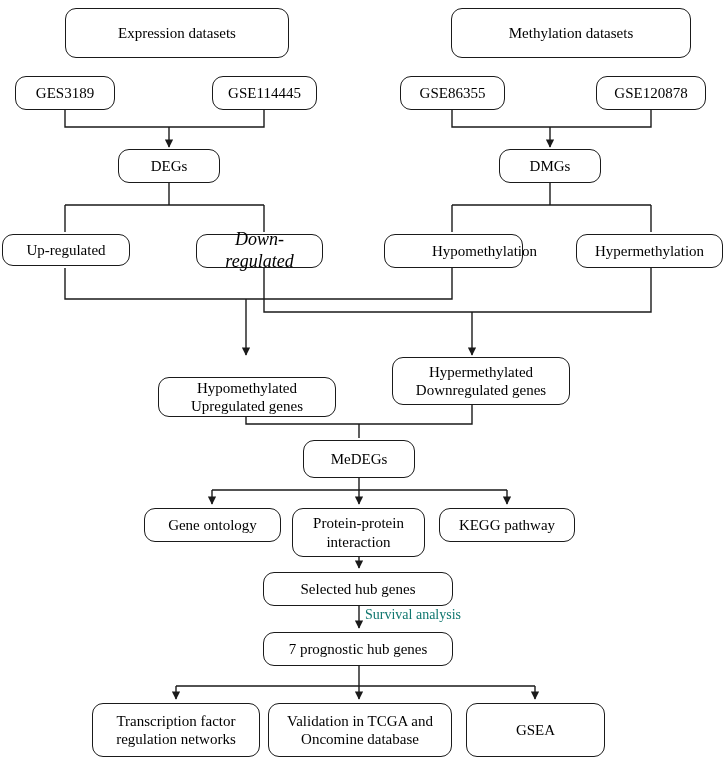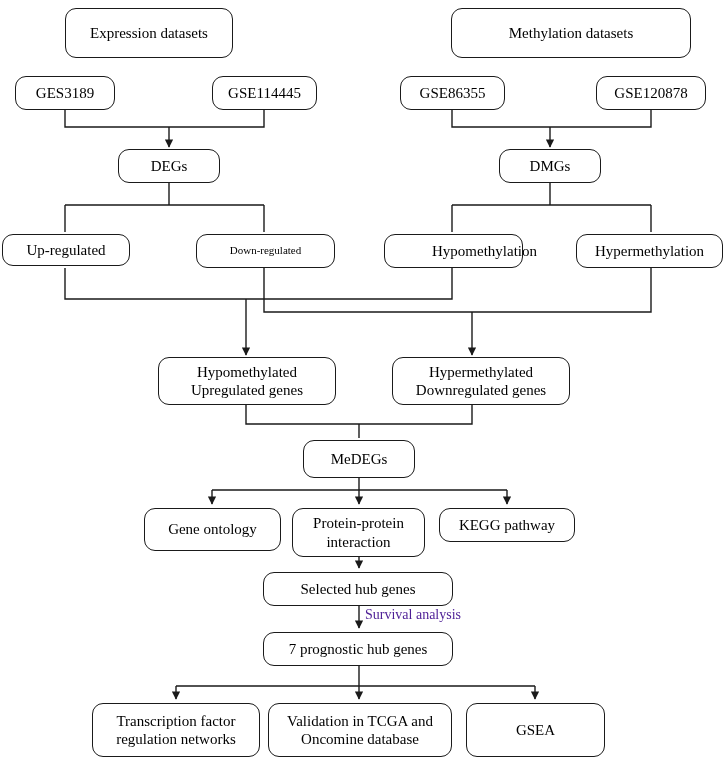--- a/index.html
+++ b/index.html
@@ -39,21 +39,21 @@
     padding: 2px 6px;
     z-index: 2;
   }
   .node .node-label {
     display: block;
     width: 100%;
     white-space: pre-line;
   }
   .edge-label {
     position: absolute;
-    color: #4c1d95;
+    color: #0f766e;
     white-space: nowrap;
     z-index: 3;
     background: transparent;
     font-family: Liberation Serif, serif;
   }
 </style>
 </head>
 <body>
 
 <div id="canvas">
@@ -103,21 +103,21 @@
 
       <path d="M 359 606 L 359 628" marker-end="url(#arrow)"></path>
 
       <path d="M 359 666 L 359 686 M 176 686 L 535 686"></path>
       <path d="M 176 686 L 176 699" marker-end="url(#arrow)"></path>
       <path d="M 359 686 L 359 699" marker-end="url(#arrow)"></path>
       <path d="M 535 686 L 535 699" marker-end="url(#arrow)"></path>
     </g>
   </svg>
 
-  <div class="node" style="left:65px;top:8px;width:168px;height:50px;font-size:15px;font-family:Liberation Serif, serif;">
+  <div class="node" style="left:65px;top:8px;width:224px;height:50px;font-size:15px;font-family:Liberation Serif, serif;">
     <span class="node-label">Expression datasets</span>
   </div>
 
   <div class="node" style="left:451px;top:8px;width:240px;height:50px;font-size:15px;">
     <span class="node-label">Methylation datasets</span>
   </div>
 
   <div class="node" style="left:15px;top:76px;width:100px;height:34px;font-size:15px;">
     <span class="node-label">GES3189</span>
   </div>
@@ -139,47 +139,47 @@
   </div>
 
   <div class="node" style="left:499px;top:149px;width:102px;height:34px;font-size:15px;">
     <span class="node-label">DMGs</span>
   </div>
 
   <div class="node" style="left:2px;top:234px;width:128px;height:32px;font-size:15px;">
     <span class="node-label">Up-regulated</span>
   </div>
 
-  <div class="node" style="left:196px;top:234px;width:139px;height:34px;font-size:11px;">
+  <div class="node" style="left:196px;top:234px;width:127px;height:34px;font-size:18px;font-style:italic;">
     <span class="node-label">Down-regulated</span>
   </div>
 
   <div class="node" style="left:384px;top:234px;width:139px;height:34px;font-size:15px;padding-left:47px;">
     <span class="node-label">Hypomethylation</span>
   </div>
 
   <div class="node" style="left:576px;top:234px;width:147px;height:34px;font-size:15px;">
     <span class="node-label">Hypermethylation</span>
   </div>
 
-  <div class="node" style="left:158px;top:357px;width:178px;height:48px;font-size:15px;">
+  <div class="node" style="left:158px;top:377px;width:178px;height:40px;font-size:15px;">
     <span class="node-label">Hypomethylated
 Upregulated genes</span>
   </div>
 
   <div class="node" style="left:392px;top:357px;width:178px;height:48px;font-size:15px;">
     <span class="node-label">Hypermethylated
 Downregulated genes</span>
   </div>
 
   <div class="node" style="left:303px;top:440px;width:112px;height:38px;font-size:15px;">
     <span class="node-label">MeDEGs</span>
   </div>
 
-  <div class="node" style="left:144px;top:508px;width:137px;height:43px;font-size:15px;">
+  <div class="node" style="left:144px;top:508px;width:137px;height:34px;font-size:15px;">
     <span class="node-label">Gene ontology</span>
   </div>
 
   <div class="node" style="left:292px;top:508px;width:133px;height:49px;font-size:15px;">
     <span class="node-label">Protein-protein
 interaction</span>
   </div>
 
   <div class="node" style="left:439px;top:508px;width:136px;height:34px;font-size:15px;">
     <span class="node-label">KEGG pathway</span>

